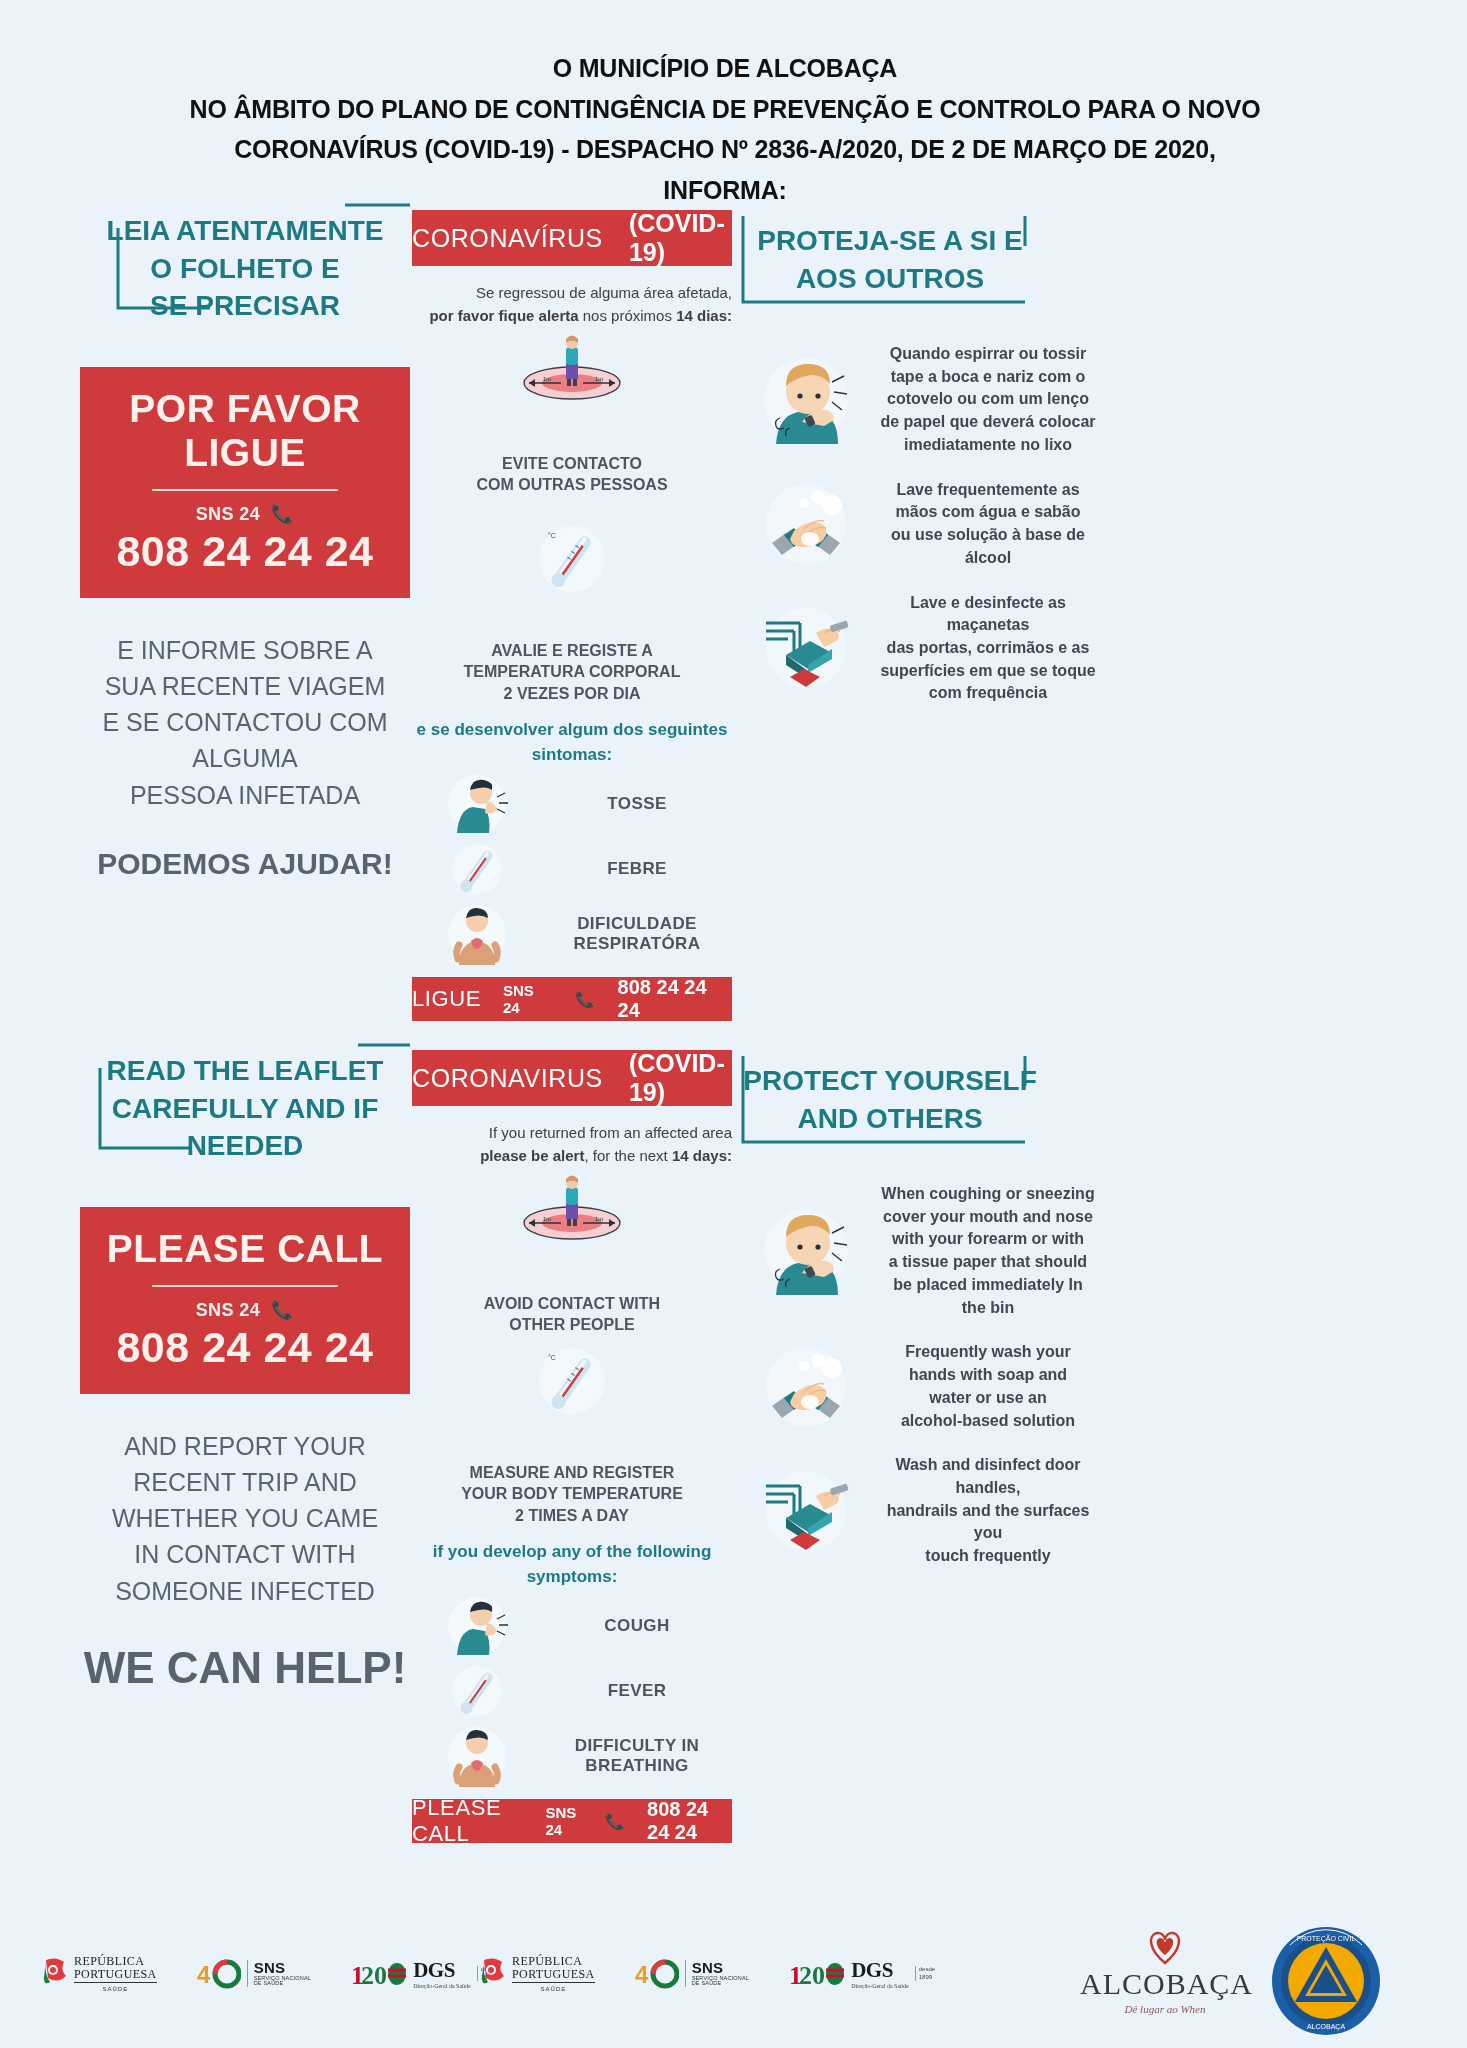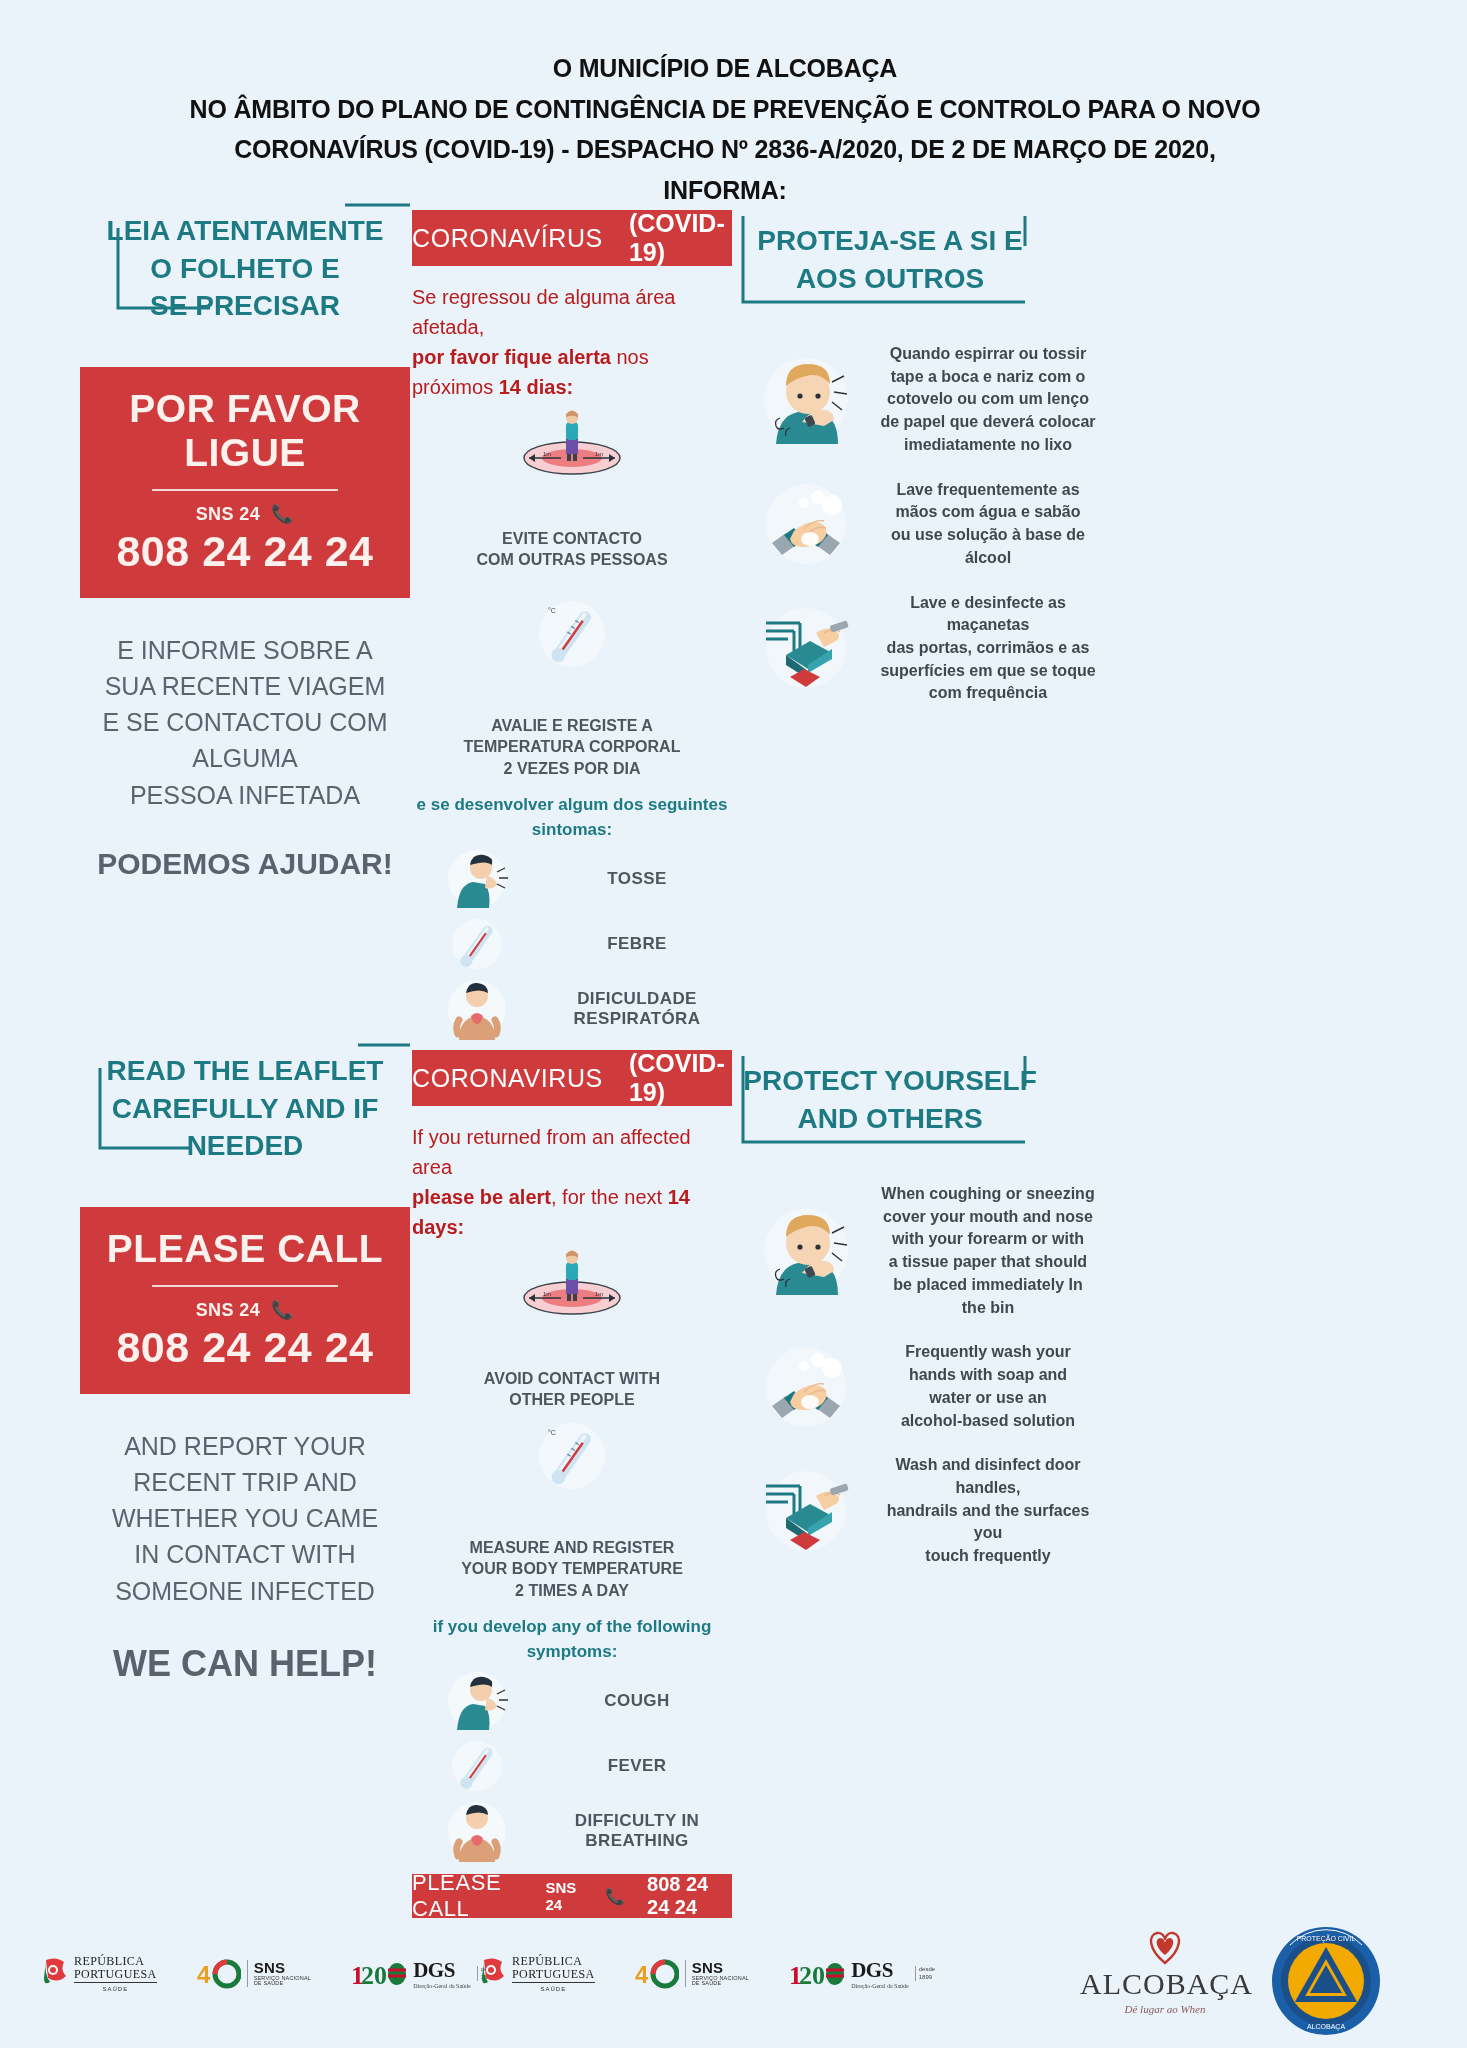--- a/index.html
+++ b/index.html
@@ -58,21 +58,21 @@
 
   
   .mid-banner {
     background: #cf3b3d; color: #fff; height: 56px;
     display: flex; align-items: center; justify-content: center; gap: 26px;
   }
   .mid-banner .w1 { font-size: 25px; letter-spacing: 0.6px; }
   .mid-banner .w2 { font-size: 25px; font-weight: bold; }
 
   .mid-lead {
-    text-align: left; color: #b91c1c; font-size: 20px;
+    text-align: right; color: #404040; font-size: 15px;
     line-height: 1.5; margin-top: 16px;
   }
   .mid-lead b { font-weight: bold; }
 
   .mid-row { display: flex; align-items: center; margin-top: 8px; flex-direction: column; }
   .mid-row .ico { width: 120px; flex: 0 0 120px; display: flex; justify-content: center; }
   .mid-row .lbl {
     flex: 1; color: #4d565f; font-weight: bold; font-size: 16px;
     line-height: 1.34; text-align: center;
   }
@@ -399,21 +399,21 @@
       </div>
 
       <div class="left-body">
         <div>AND REPORT YOUR</div>
         <div>RECENT TRIP AND</div>
         <div>WHETHER  YOU CAME</div>
         <div>IN CONTACT WITH</div>
         <div>SOMEONE INFECTED</div>
       </div>
 
-      <div class="left-cta" style="font-size:36px;">WE CAN HELP!</div>
+      <div class="left-cta" style="font-size:44px;">WE CAN HELP!</div>
     </div>
 
     <div class="col-mid" style="left:412px;top:10px;width:320px;">
       <div class="mid-banner">
         <span class="w1">CORONAVIRUS</span>
         <span class="w2">(COVID-19)</span>
       </div>
 
       <div class="mid-lead">
         <div>If you returned from an affected area</div>

